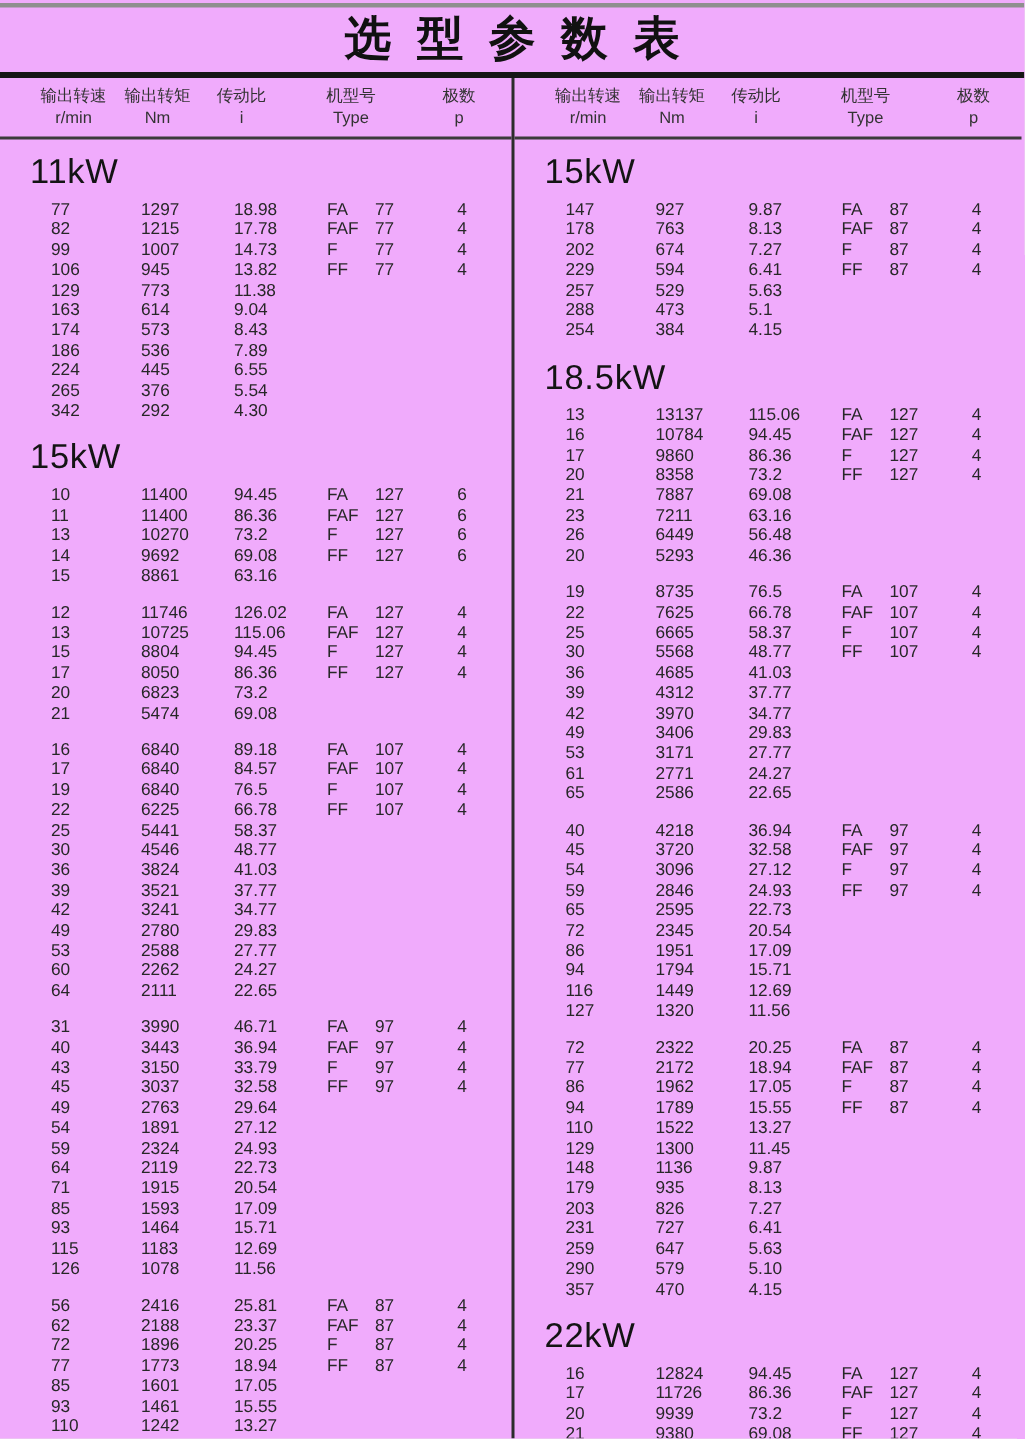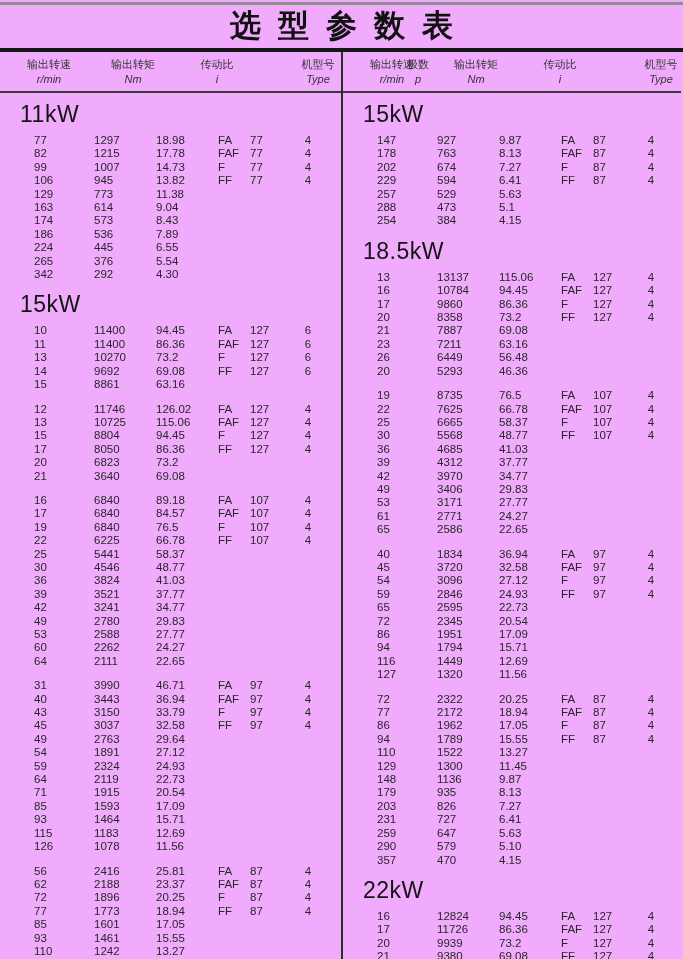--- a/index.html
+++ b/index.html
@@ -34,24 +34,23 @@
   .half.right{border-left:2px solid #2c2c2c;flex:0 0 340px;width:340px;}
   .col-headers{
     display:grid;
     grid-template-columns:58px 54px 58px 88px 56px;
     padding:5px 0 4px 20px;
     border-bottom:2px solid #3b3b3b;
     font-size:11px;
     line-height:15px;
     color:#333;
     text-align:center;
-    gap:28px;
   }
   .hdr-zh{display:block;}
-  .hdr-en{display:block;font-style:italic;}
+  .hdr-en{display:block;}
   .section-title{
     font-size:23px;
     font-weight:normal;
     color:#141414;
     letter-spacing:0.5px;
     margin:9px 0 7px 20px;
     line-height:25px;
   }
   .block{margin-bottom:11px;}
   .row{
@@ -267,21 +266,21 @@
             <div class="row">
               <span class="cell c0">20</span>
               <span class="cell c1">6823</span>
               <span class="cell c2">73.2</span>
               <span class="cell c3"></span>
               <span class="cell c4"></span>
               <span class="cell c5"></span>
             </div>
             <div class="row">
               <span class="cell c0">21</span>
-              <span class="cell c1">3640</span>
+              <span class="cell c1">5474</span>
               <span class="cell c2">69.08</span>
               <span class="cell c3"></span>
               <span class="cell c4"></span>
               <span class="cell c5"></span>
             </div>
           </div>
           <div class="block">
             <div class="row">
               <span class="cell c0">16</span>
               <span class="cell c1">6840</span>
@@ -789,21 +788,21 @@
               <span class="cell c1">2586</span>
               <span class="cell c2">22.65</span>
               <span class="cell c3"></span>
               <span class="cell c4"></span>
               <span class="cell c5"></span>
             </div>
           </div>
           <div class="block">
             <div class="row">
               <span class="cell c0">40</span>
-              <span class="cell c1">1834</span>
+              <span class="cell c1">4218</span>
               <span class="cell c2">36.94</span>
               <span class="cell c3">FA</span>
               <span class="cell c4">97</span>
               <span class="cell c5">4</span>
             </div>
             <div class="row">
               <span class="cell c0">45</span>
               <span class="cell c1">3720</span>
               <span class="cell c2">32.58</span>
               <span class="cell c3">FAF</span>

